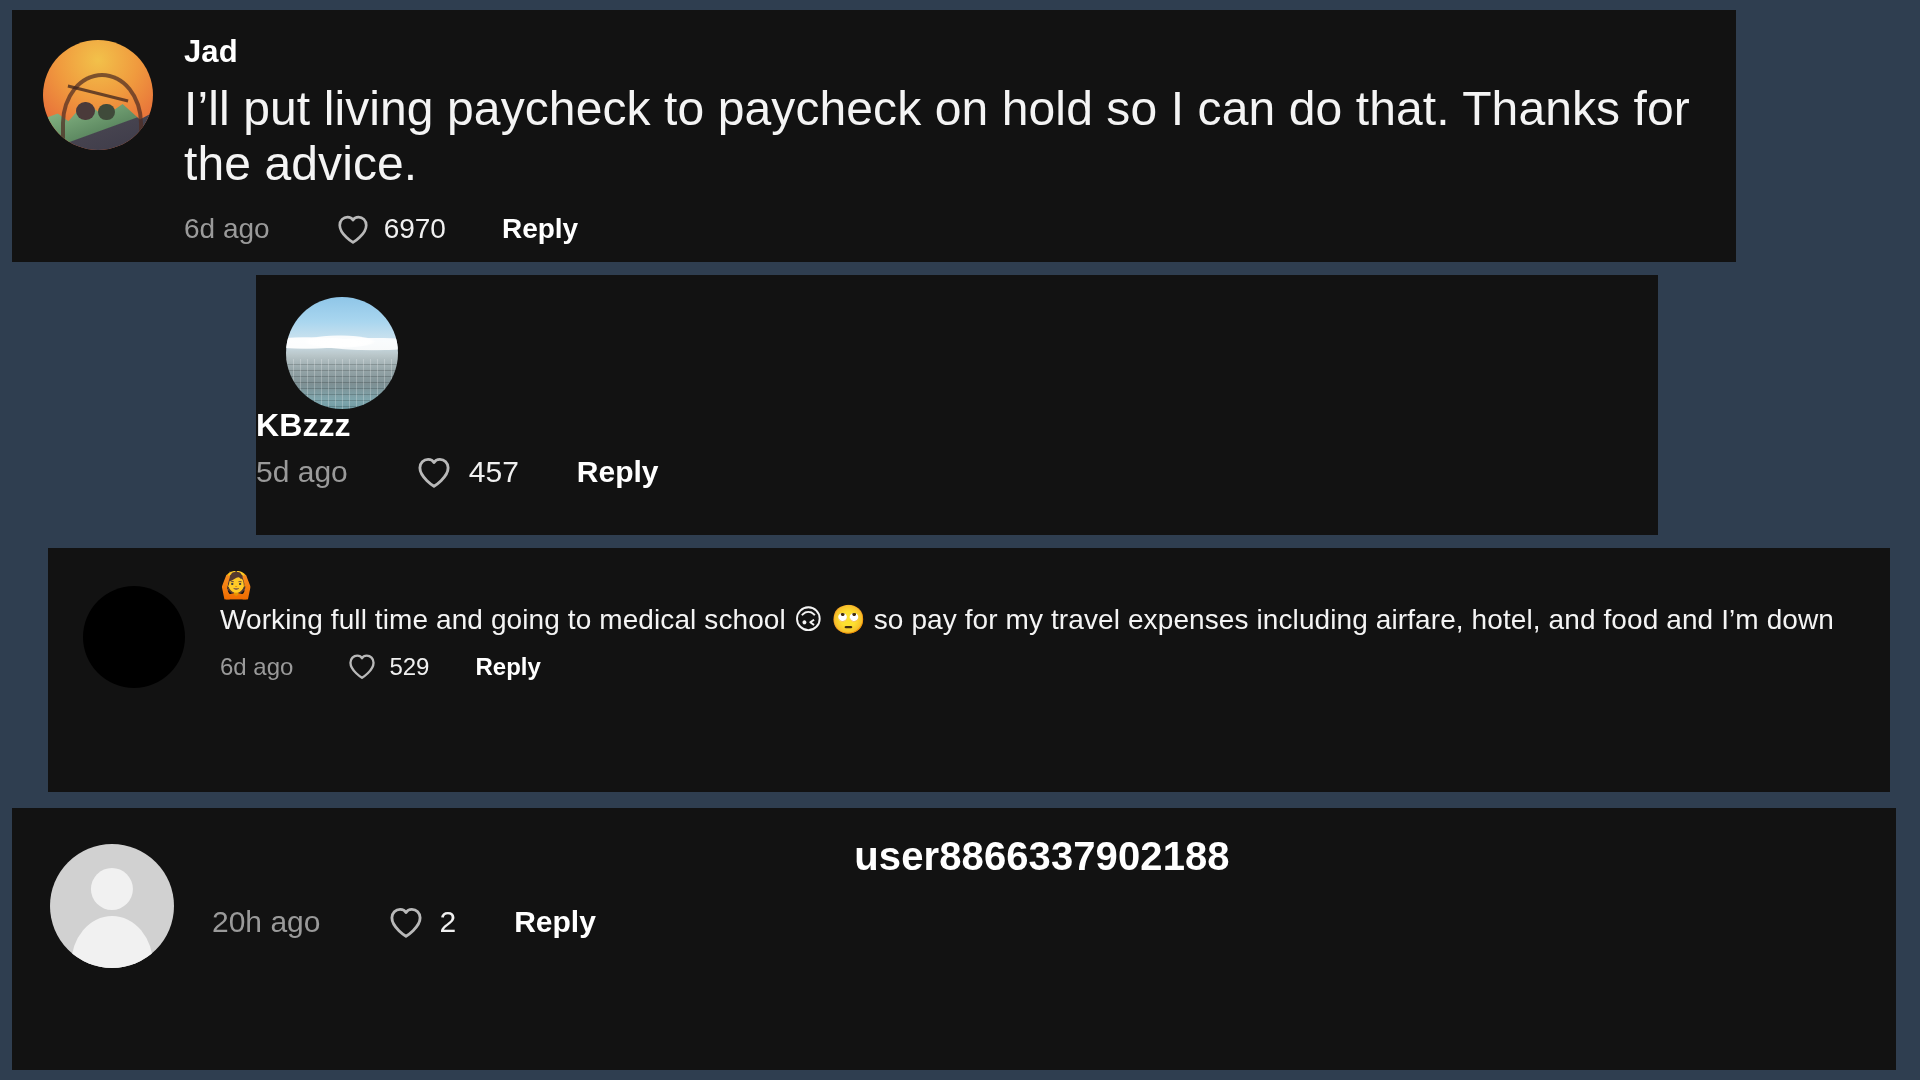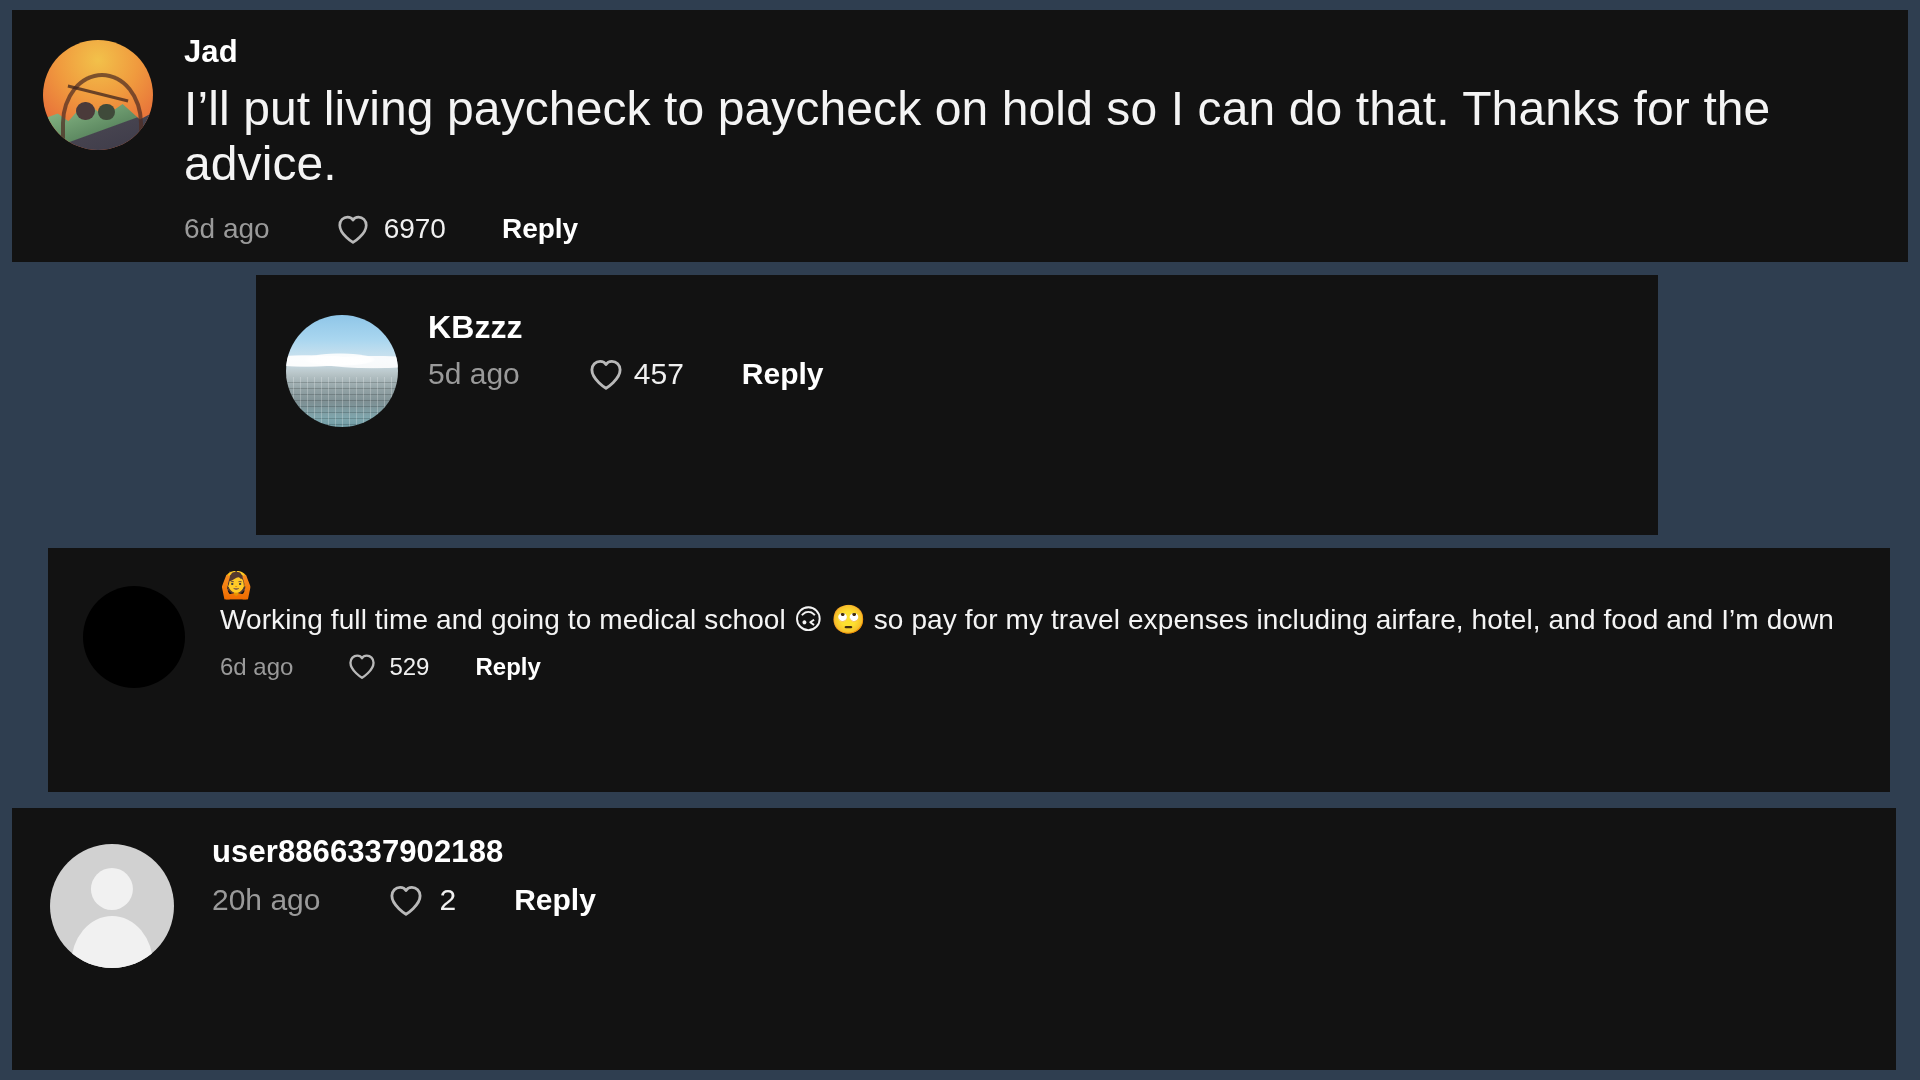--- a/index.html
+++ b/index.html
@@ -26,22 +26,22 @@
   
   .comment {
     position: absolute;
     background: #121212;
     box-sizing: border-box;
     display: flex;
     align-items: flex-start;
   }
 
   
-  .c0 { left: 12px;  top: 10px;   width: 1896px; height: 252px;  padding: 26px 0 0 0; }
-  .c1 { left: 256px; top: 275px;  width: 1402px; height: 260px;  padding: 36px 0 0 0; }
+  .c0 { left: 12px;  top: 10px;   width: 1724px; height: 252px;  padding: 26px 0 0 0; }
+  .c1 { left: 256px; top: 275px;  width: 1402px; height: 260px;  padding: 18px 0 0 0; flex-direction: column; }
   .c2 { left: 48px;  top: 548px;  width: 1842px; height: 244px;  padding: 24px 0 0 0; }
   .c3 { left: 12px;  top: 808px;  width: 1884px; height: 262px;  padding: 28px 0 0 0; }
 
   .avatar-wrap {
     flex: 0 0 auto;
     display: flex;
     justify-content: center;
   }
   .c0 .avatar-wrap { width: 172px; }
   .c1 .avatar-wrap { width: 172px; }
@@ -130,21 +130,21 @@
   .body-col { flex: 1 1 auto; min-width: 0; padding-right: 24px; }
 
   .username {
     font-weight: bold;
     color: #ffffff;
     letter-spacing: .1px;
   }
   .c0 .username { font-size: 31px; line-height: 1.0; margin-bottom: 14px; }
   .c1 .username { font-size: 32px; line-height: 1.0; margin-bottom: 14px; }
   .c2 .username { font-size: 26px; line-height: 1.0; margin-bottom: 4px; }
-  .c3 .username { font-size: 31px; line-height: 1.0; margin-bottom: 16px; }
+  .c3 .username { font-size: 40px; line-height: 1.0; margin-bottom: 29px; text-align: center; }
 
   .ctext {
     color: #f4f4f4;
     letter-spacing: .1px;
   }
   .c0 .ctext { font-size: 48px; line-height: 1.15; margin-bottom: 22px; }
   .c1 .ctext { font-size: 37px; line-height: 1.15; margin-bottom: 24px; }
   .c2 .ctext { font-size: 28px; line-height: 1.32; margin-bottom: 14px; }
   .c3 .ctext { font-size: 37px; line-height: 1.15; margin-bottom: 22px; }
 
@@ -165,21 +165,21 @@
   .heart-icon { display: inline-block; line-height: 0; }
   .heart-icon svg { display: block; }
   .like-count { color: #f0f0f0; }
   .reply-btn { color: #ffffff; font-weight: bold; }
 
   .c0 .like-group { margin-left: 66px; justify-content: center; }
   .c0 .like-count { margin-left: 14px; }
   .c0 .reply-btn  { margin-left: 56px; }
 
   .c1 .like-group { margin-left: 68px; }
-  .c1 .like-count { margin-left: 10px; text-align: right; }
+  .c1 .like-count { margin-left: 17px; text-align: right; }
   .c1 .reply-btn  { margin-left: 58px; }
 
   .c2 .like-group { margin-left: 54px; }
   .c2 .like-count { margin-left: 12px; }
   .c2 .reply-btn  { margin-left: 46px; }
 
   .c3 .like-group { margin-left: 68px; }
   .c3 .like-count { margin-left: 15px; }
   .c3 .reply-btn  { margin-left: 58px; }
 

